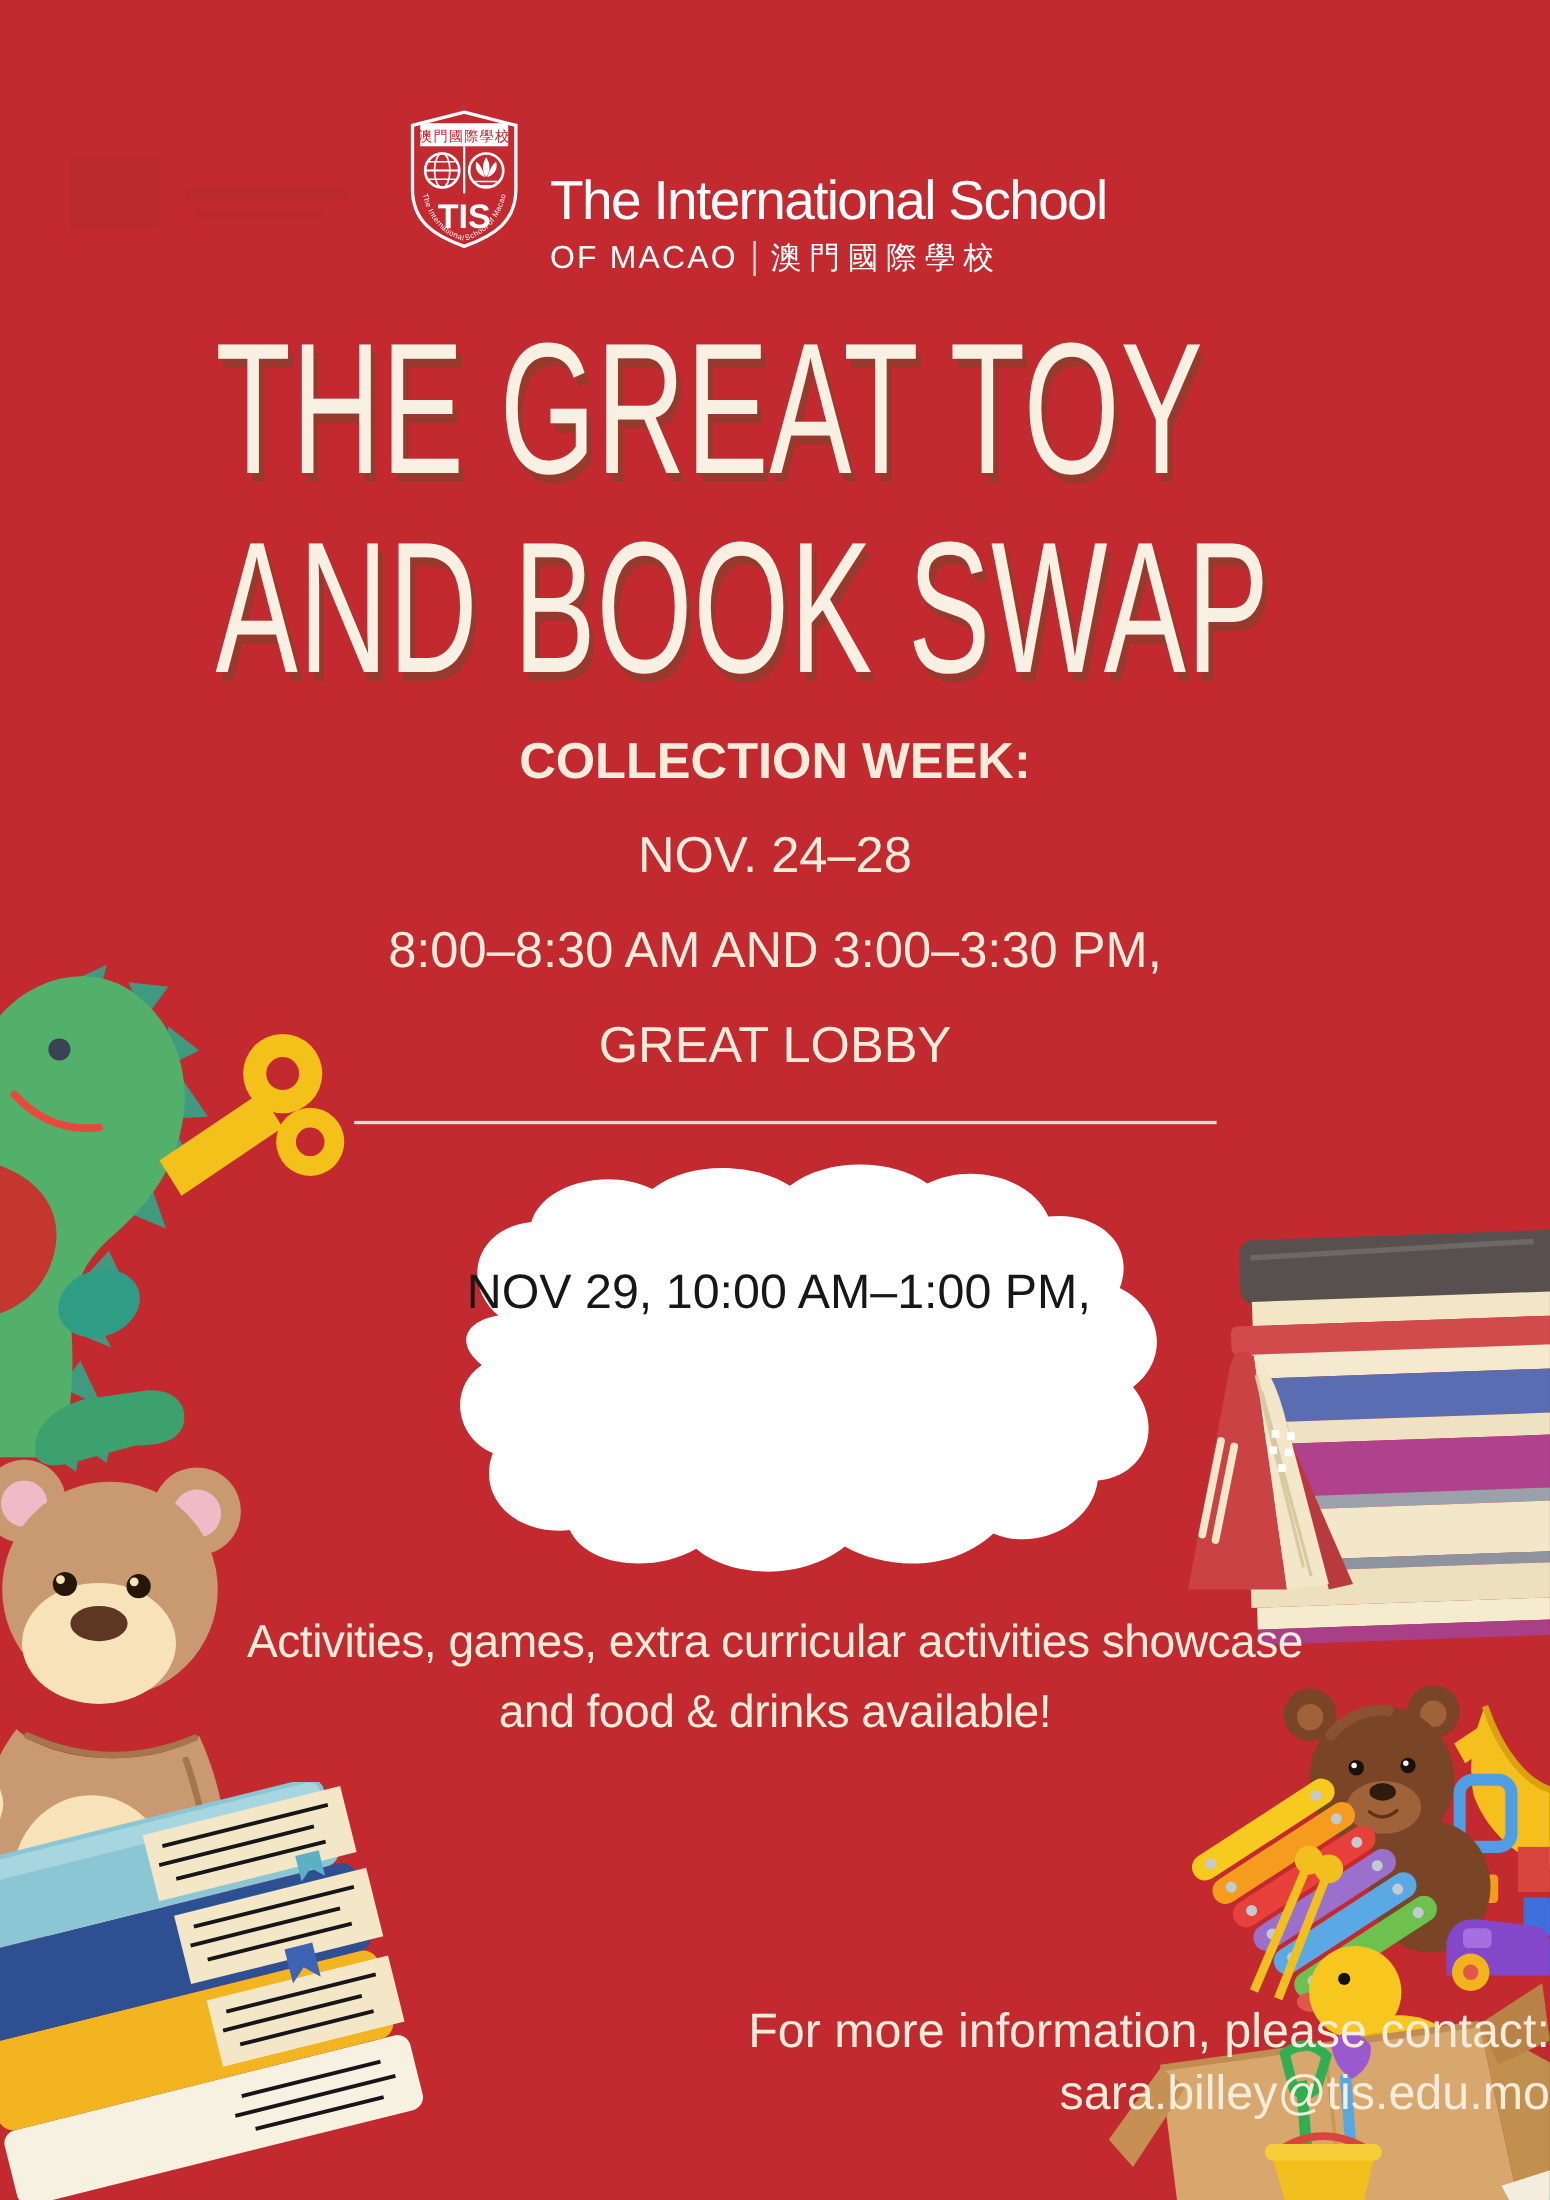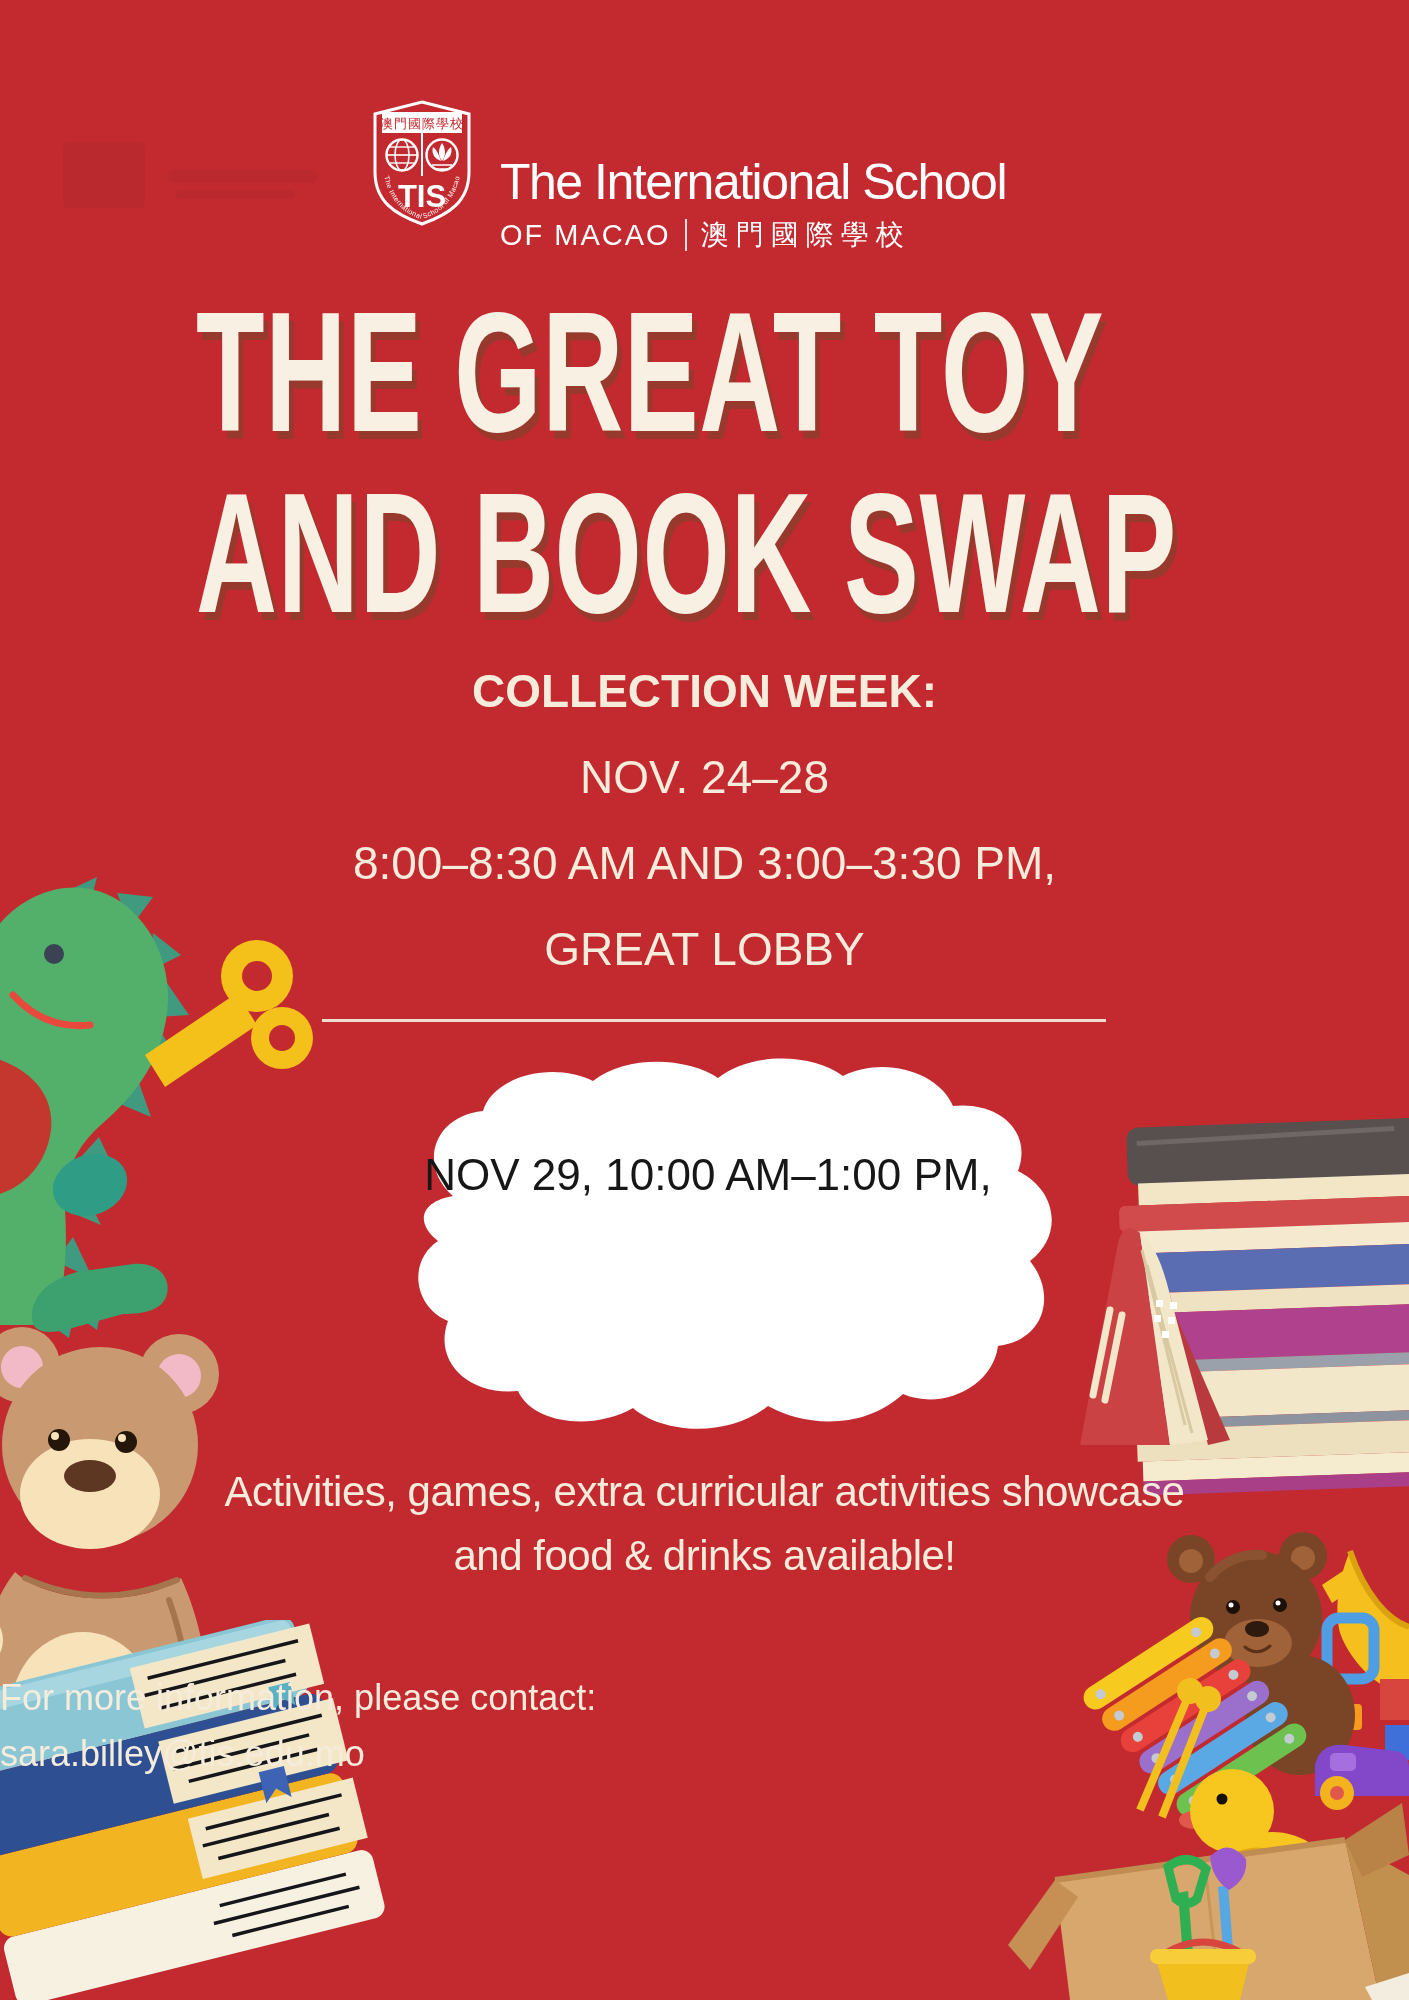--- a/index.html
+++ b/index.html
@@ -22,39 +22,39 @@
   
   .logo-row{left:371px;top:100px;display:flex;align-items:flex-start;}
   .logo-text{margin-left:27px;color:var(--logo-white);padding-top:24px;}
   .logo-name{font-size:50px;letter-spacing:-1.5px;line-height:52px;font-weight:400;margin-top:32px;}
   .logo-subrow{display:flex;align-items:center;margin-top:8px;}
   .logo-sub{font-size:29px;letter-spacing:2px;}
   .logo-vbar{width:2px;height:32px;background:rgba(255,255,255,.85);margin:0 14px;}
   .logo-cjk{font-size:28px;letter-spacing:7px;}
   
   .title{left:0;top:282px;width:1153px;margin:0;text-align:left;
-    font-size:170px;line-height:181px;font-weight:700;color:var(--title-cream);
+    font-size:170px;line-height:181px;font-weight:400;color:var(--title-cream);
     text-shadow:7px 8px 0 var(--title-shadow);letter-spacing:1px;}
   .title-line{display:block;transform:scaleX(.66);transform-origin:50% 50%;white-space:nowrap;}
   
   .collection{left:0;top:648px;width:1409px;text-align:center;color:var(--cream);
     font-size:46px;line-height:86px;}
   .col-heading{font-weight:700;}
   
   .divider{left:322px;top:1019px;width:784px;height:3px;background:#efe6d8;opacity:.95;}
   
   .blob-svg{left:358px;top:1046px;width:710px;height:395px;}
   .blob-text{left:378px;top:1138px;width:660px;text-align:center;color:var(--card-ink);
     font-size:44px;line-height:74px;}
   .blob-heading{font-weight:700;}
   
   .details{left:0;top:1460px;width:1409px;text-align:center;color:var(--cream);
     font-size:42px;line-height:64px;letter-spacing:-.5px;}
-  .contact{left:0;top:1670px;width:1409px;text-align:left;color:var(--cream);
-    font-size:36px;line-height:56px;}
+  .contact{left:0;top:1819px;width:1409px;text-align:right;color:var(--cream);
+    font-size:44px;line-height:56px;}
   svg{display:block;}
 </style>
 </head>
 <body>
 
 <div class="poster">
 
   <div class="abs watermark">
     <span class="wm-box"></span>
     <span class="wm-bar1"></span>

